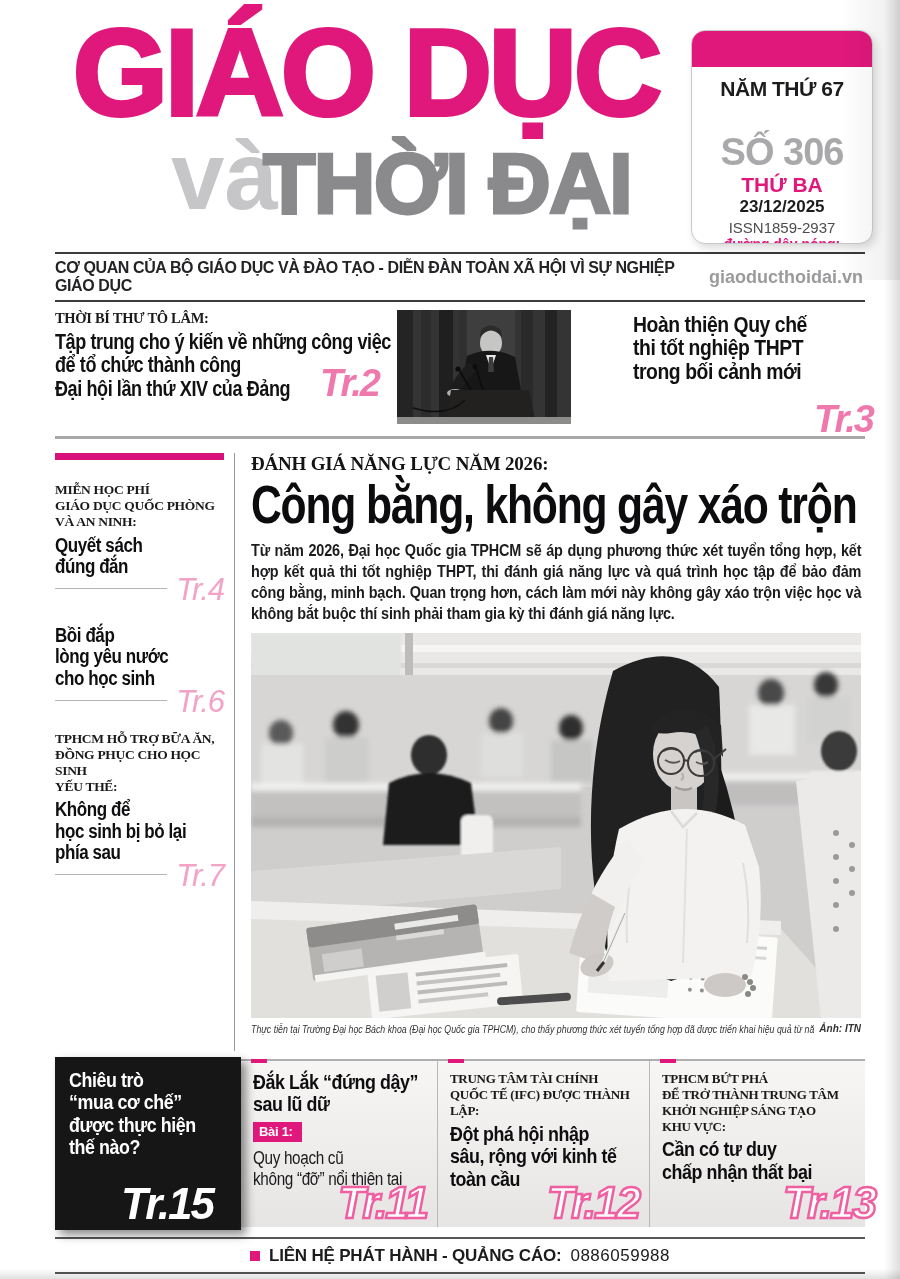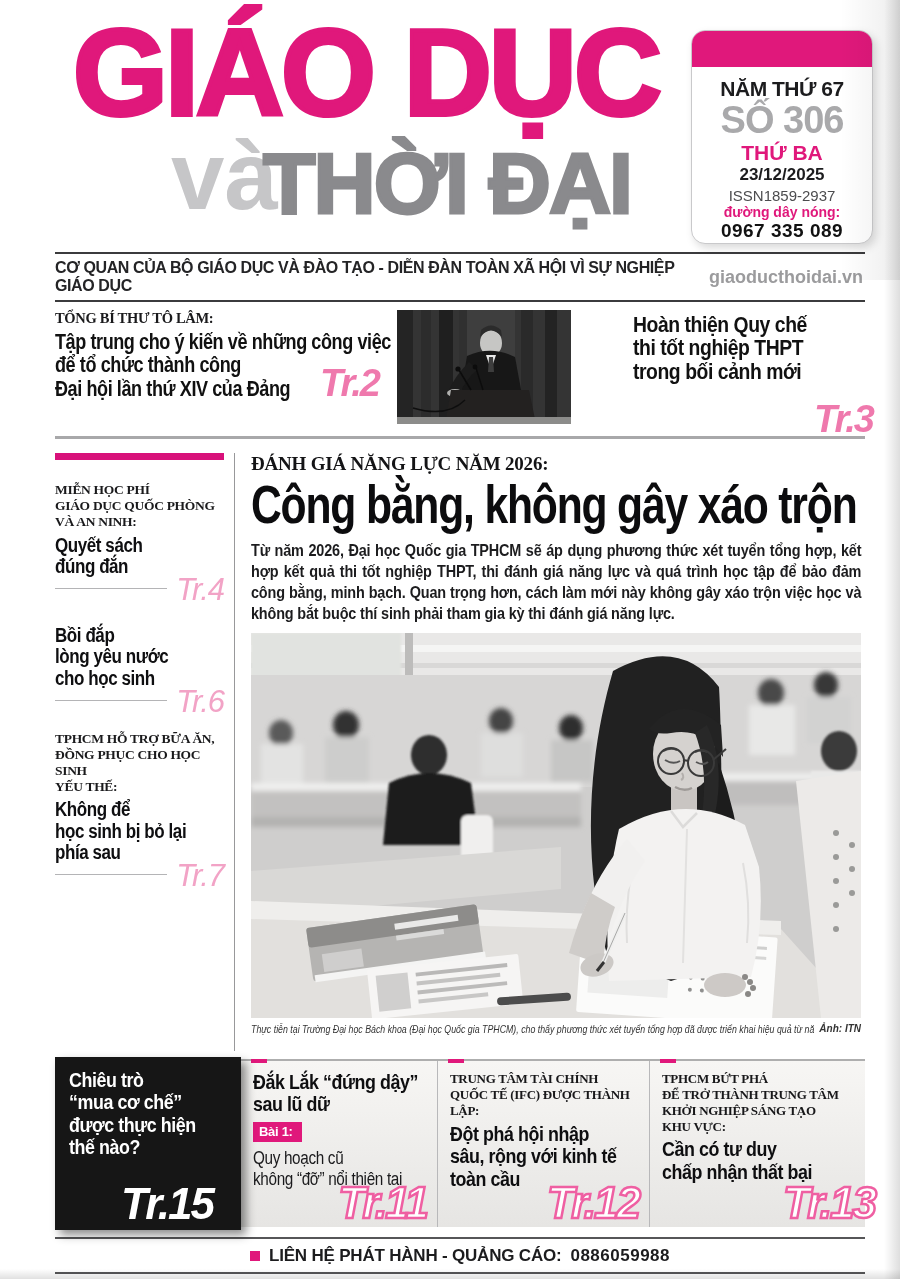--- a/index.html
+++ b/index.html
@@ -10,21 +10,21 @@
   .scan-tr { position:absolute; top:0; right:0; width:60px; height:280px; background:linear-gradient(to left, rgba(0,0,0,0.07), rgba(0,0,0,0)); pointer-events:none; z-index:49; }
 
   
   .masthead { position:relative; height:218px; margin-top:28px; }
   .logo-line1 { position:absolute; left:18px; top:-16px; font-size:122px; font-weight:700; color:#e0187b; -webkit-text-stroke:4px #e0187b; letter-spacing:-3px; line-height:1; }
   .logo-va { position:absolute; left:116px; top:100px; font-size:96px; font-weight:700; color:#c6c6c8; line-height:1; }
   .logo-line2 { position:absolute; left:208px; top:112px; font-size:86px; font-weight:700; color:#8a8a8d; -webkit-text-stroke:3px #8a8a8d; letter-spacing:-2px; line-height:1; }
   .info-box { position:absolute; right:-8px; top:2px; width:182px; height:214px; background:#fff; border:1.5px solid #c9c9cb; border-radius:14px; box-shadow:3px 4px 8px rgba(0,0,0,0.15); overflow:hidden; text-align:center; }
   .info-topbar { height:36px; background:#e0187b; }
   .info-year { font-size:21px; font-weight:700; color:#1c1c1e; margin-top:10px; letter-spacing:-0.5px; }
-  .info-issue { font-size:38px; font-weight:700; color:#a9a9ab; letter-spacing:-1px; line-height:1.05; }
+  .info-issue { font-size:38px; font-weight:700; color:#a9a9ab; letter-spacing:-1px; line-height:1.05;margin-top:32px; }
   .info-weekday { font-size:21px; font-weight:700; color:#e0187b; line-height:1.15; }
   .info-date { font-size:17px; font-weight:700; color:#1c1c1e; }
   .info-issn { font-size:15px; color:#4c4c4e; margin-top:2px; }
   .info-hotline-label { font-size:14px; font-weight:700; color:#e0187b; }
   .info-hotline { font-size:19px; font-weight:700; color:#111; letter-spacing:0.5px; }
 
   
   .tagline-bar { display:flex; justify-content:space-between; align-items:center; border-top:2px solid #3b3b3d; border-bottom:2px solid #3b3b3d; padding:5px 0 5px 0; margin-top:6px; }
   .tagline { font-size:16px; font-weight:700; color:#242426; letter-spacing:-0.4px; }
   .website { font-size:18px; font-weight:700; color:#9b9b9d; margin-right:2px; }
@@ -76,21 +76,21 @@
   .bs-col4 { flex:1 1 auto; border-left:1px solid #b8b8ba; }
   .bs-badge { display:inline-block; background:#e0187b; color:#fff; font-weight:700; font-size:13px; padding:2px 9px 3px 6px; margin:6px 0 6px 0; letter-spacing:-0.3px; }
   .bs-subhead { font-size:18px; line-height:1.15; color:#1a1a1c; white-space:pre-line; letter-spacing:-0.4px; transform:scaleX(0.85); transform-origin:left top; width:215px; }
   .bs-page { position:absolute; right:10px; bottom:2px; font-style:italic; font-weight:700; font-size:44px; letter-spacing:-2px; line-height:1; color:#fff; -webkit-text-stroke:2.5px #ef5fa2; }
   .bs-dark .bs-page { color:#fff; -webkit-text-stroke:0px; right:28px; bottom:4px;text-align:center; }
 
   
   .footer-bar { margin-top:10px; border-top:2px solid #565658; border-bottom:2px solid #565658; height:37px; display:flex; align-items:center; justify-content:center; gap:9px; }
   .footer-square { width:10px; height:10px; background:#e0187b; }
   .footer-text { font-weight:700; font-size:17px; color:#1c1c1e; letter-spacing:-0.2px;text-align:right; }
-  .footer-phone { font-weight:700; font-size:17px; color:#1c1c1e; letter-spacing:0.5px; }
+  .footer-phone { font-weight:400; font-size:17px; color:#1c1c1e; letter-spacing:0.5px; }
 </style>
 </head>
 <body>
 
 <div class="scan-tr"></div>
 <div class="scan-right"></div>
 <div class="scan-bottom"></div>
 
 <div class="page">
 
@@ -111,21 +111,21 @@
     </div>
   </div>
 
   <div class="tagline-bar">
     <span class="tagline">CƠ QUAN CỦA BỘ GIÁO DỤC VÀ ĐÀO TẠO - DIỄN ĐÀN TOÀN XÃ HỘI VÌ SỰ NGHIỆP GIÁO DỤC</span>
     <span class="website">giaoducthoidai.vn</span>
   </div>
 
   <div class="topstories">
     <div class="ts-left">
-      <div class="ts-kicker">TỔNG BÍ THƯ TÔ LÂM:</div>
+      <div class="ts-kicker">THỜI BÍ THƯ TÔ LÂM:</div>
       <div class="ts-headline">Tập trung cho ý kiến về những công việc
 để tổ chức thành công
 Đại hội lần thứ XIV của Đảng</div>
       <div class="pg-top">Tr.2</div>
     </div>
 
     <svg class="ts-photo" viewBox="0 0 174 114">
       <rect width="174" height="114" fill="#343434"></rect>
       <rect x="0" width="16" height="114" fill="#242424"></rect>
       <rect x="24" width="10" height="114" fill="#2c2c2c"></rect>

